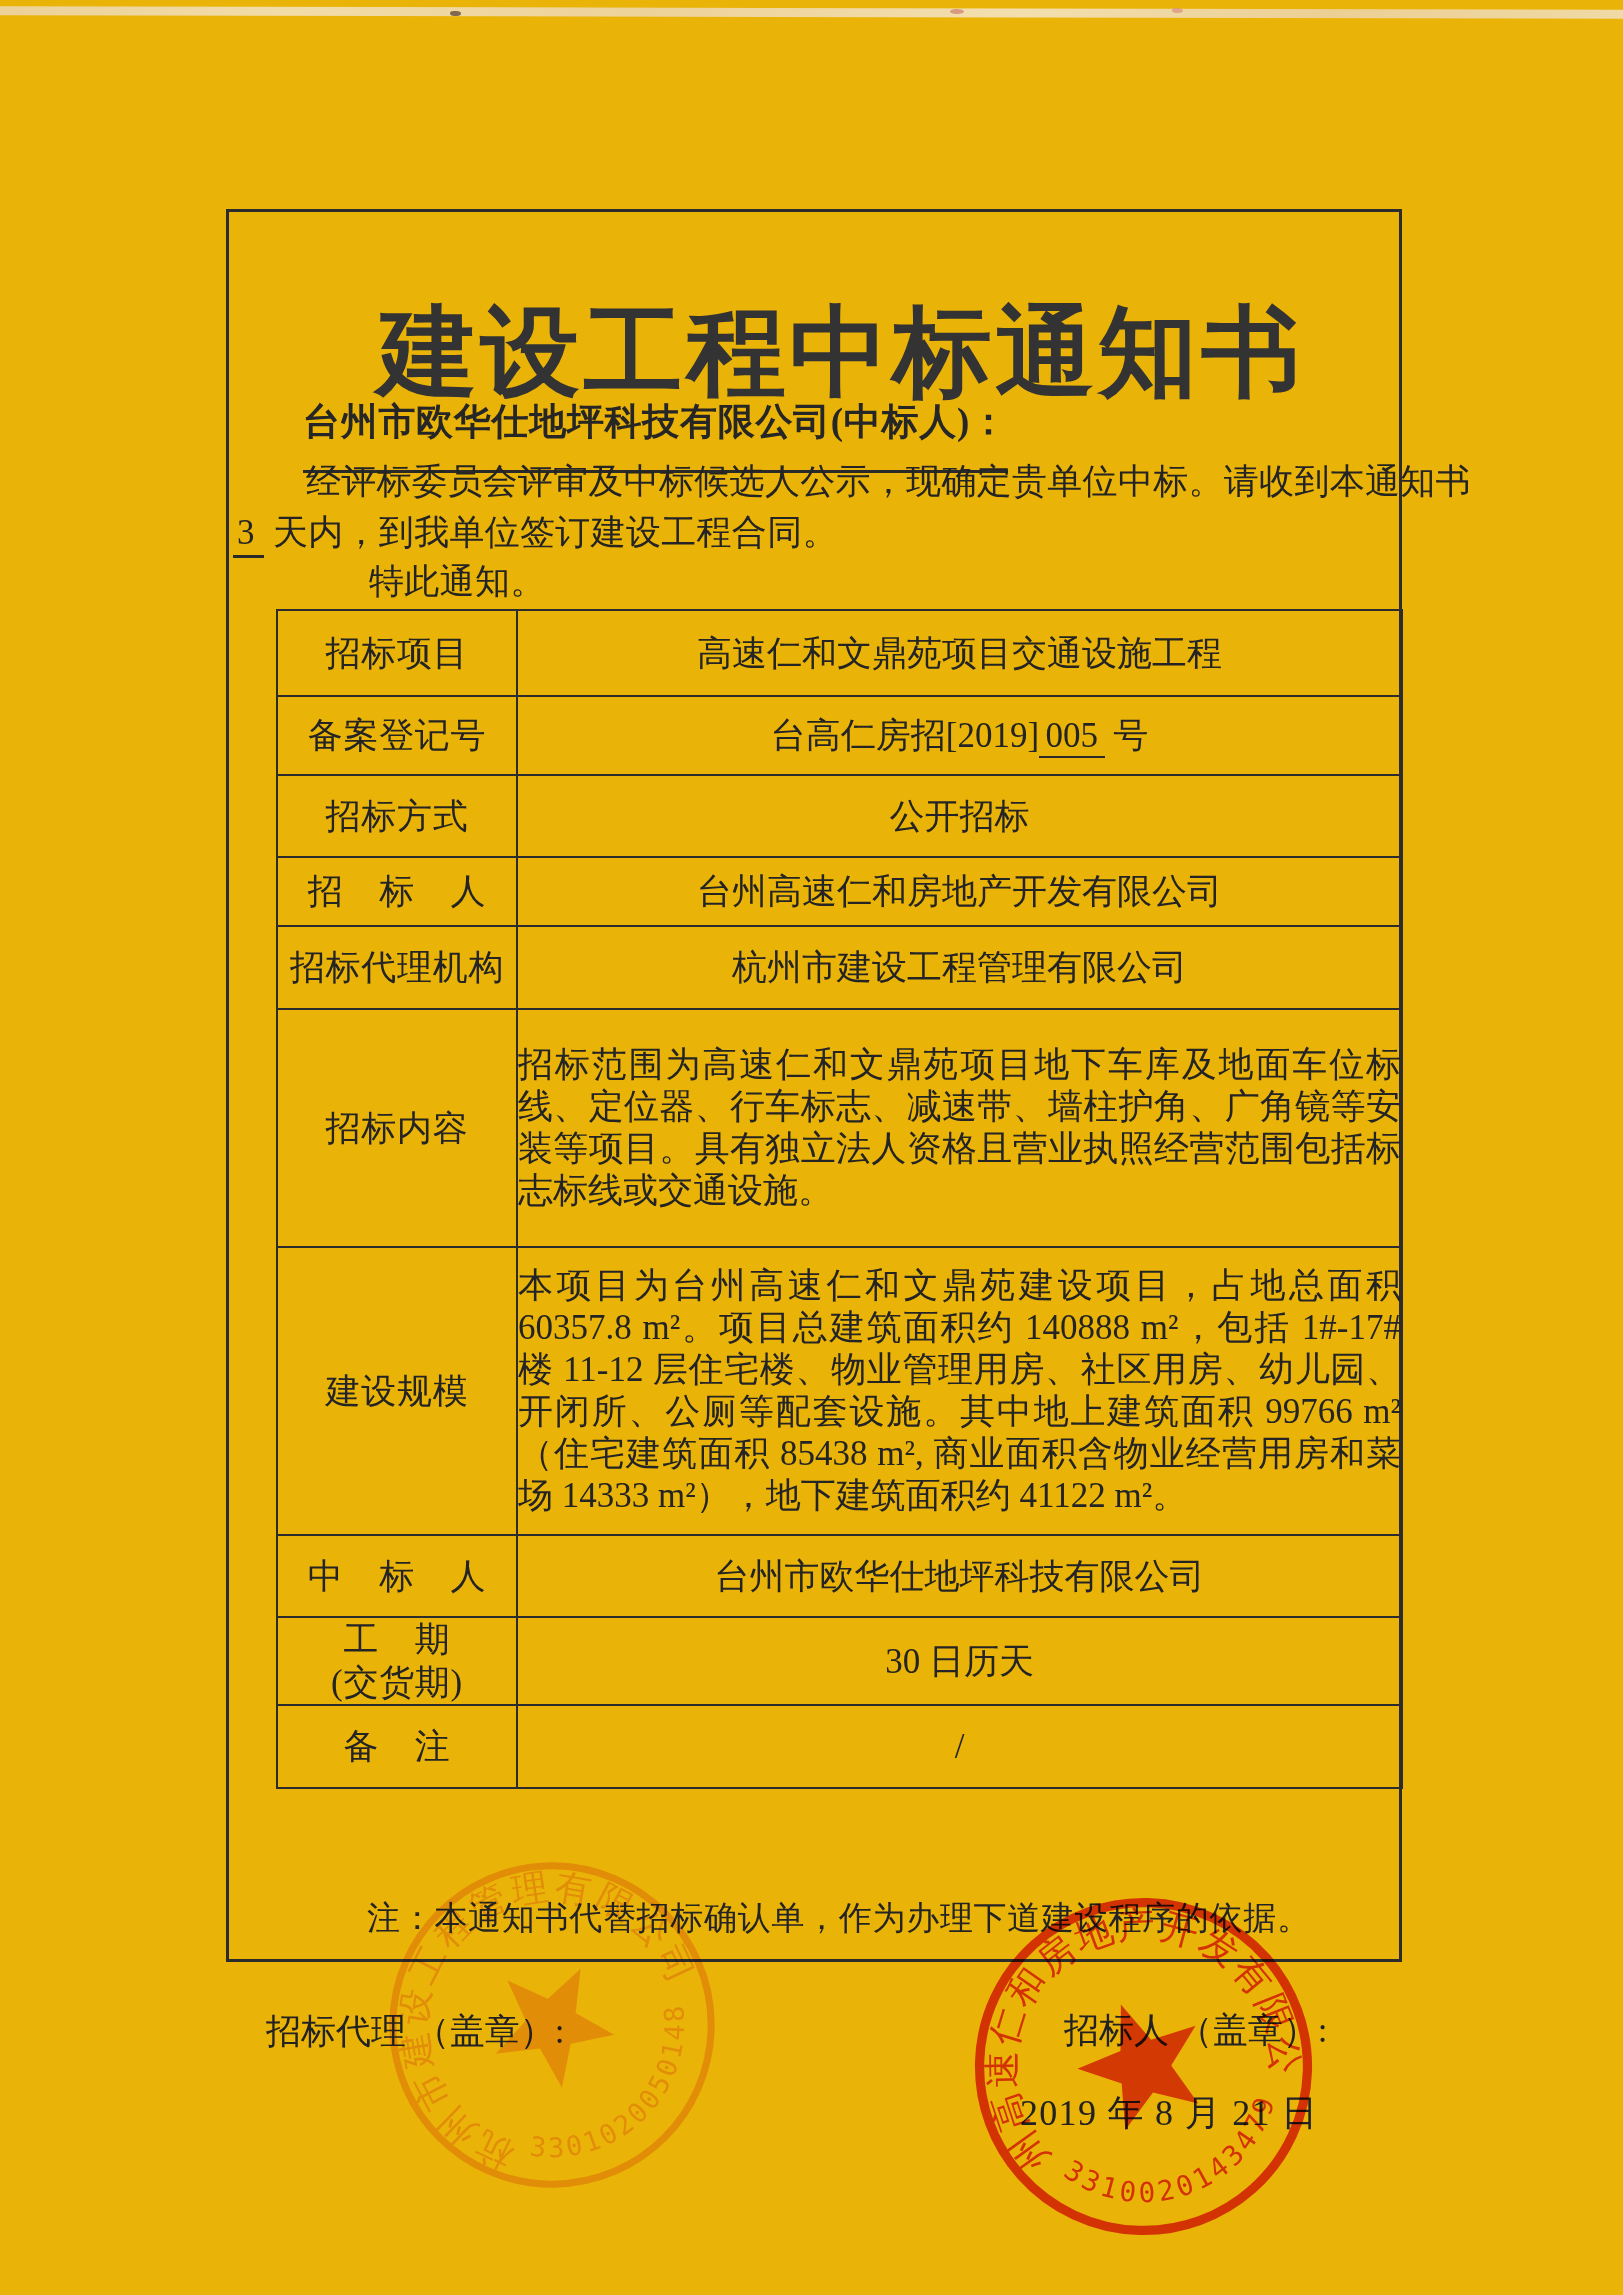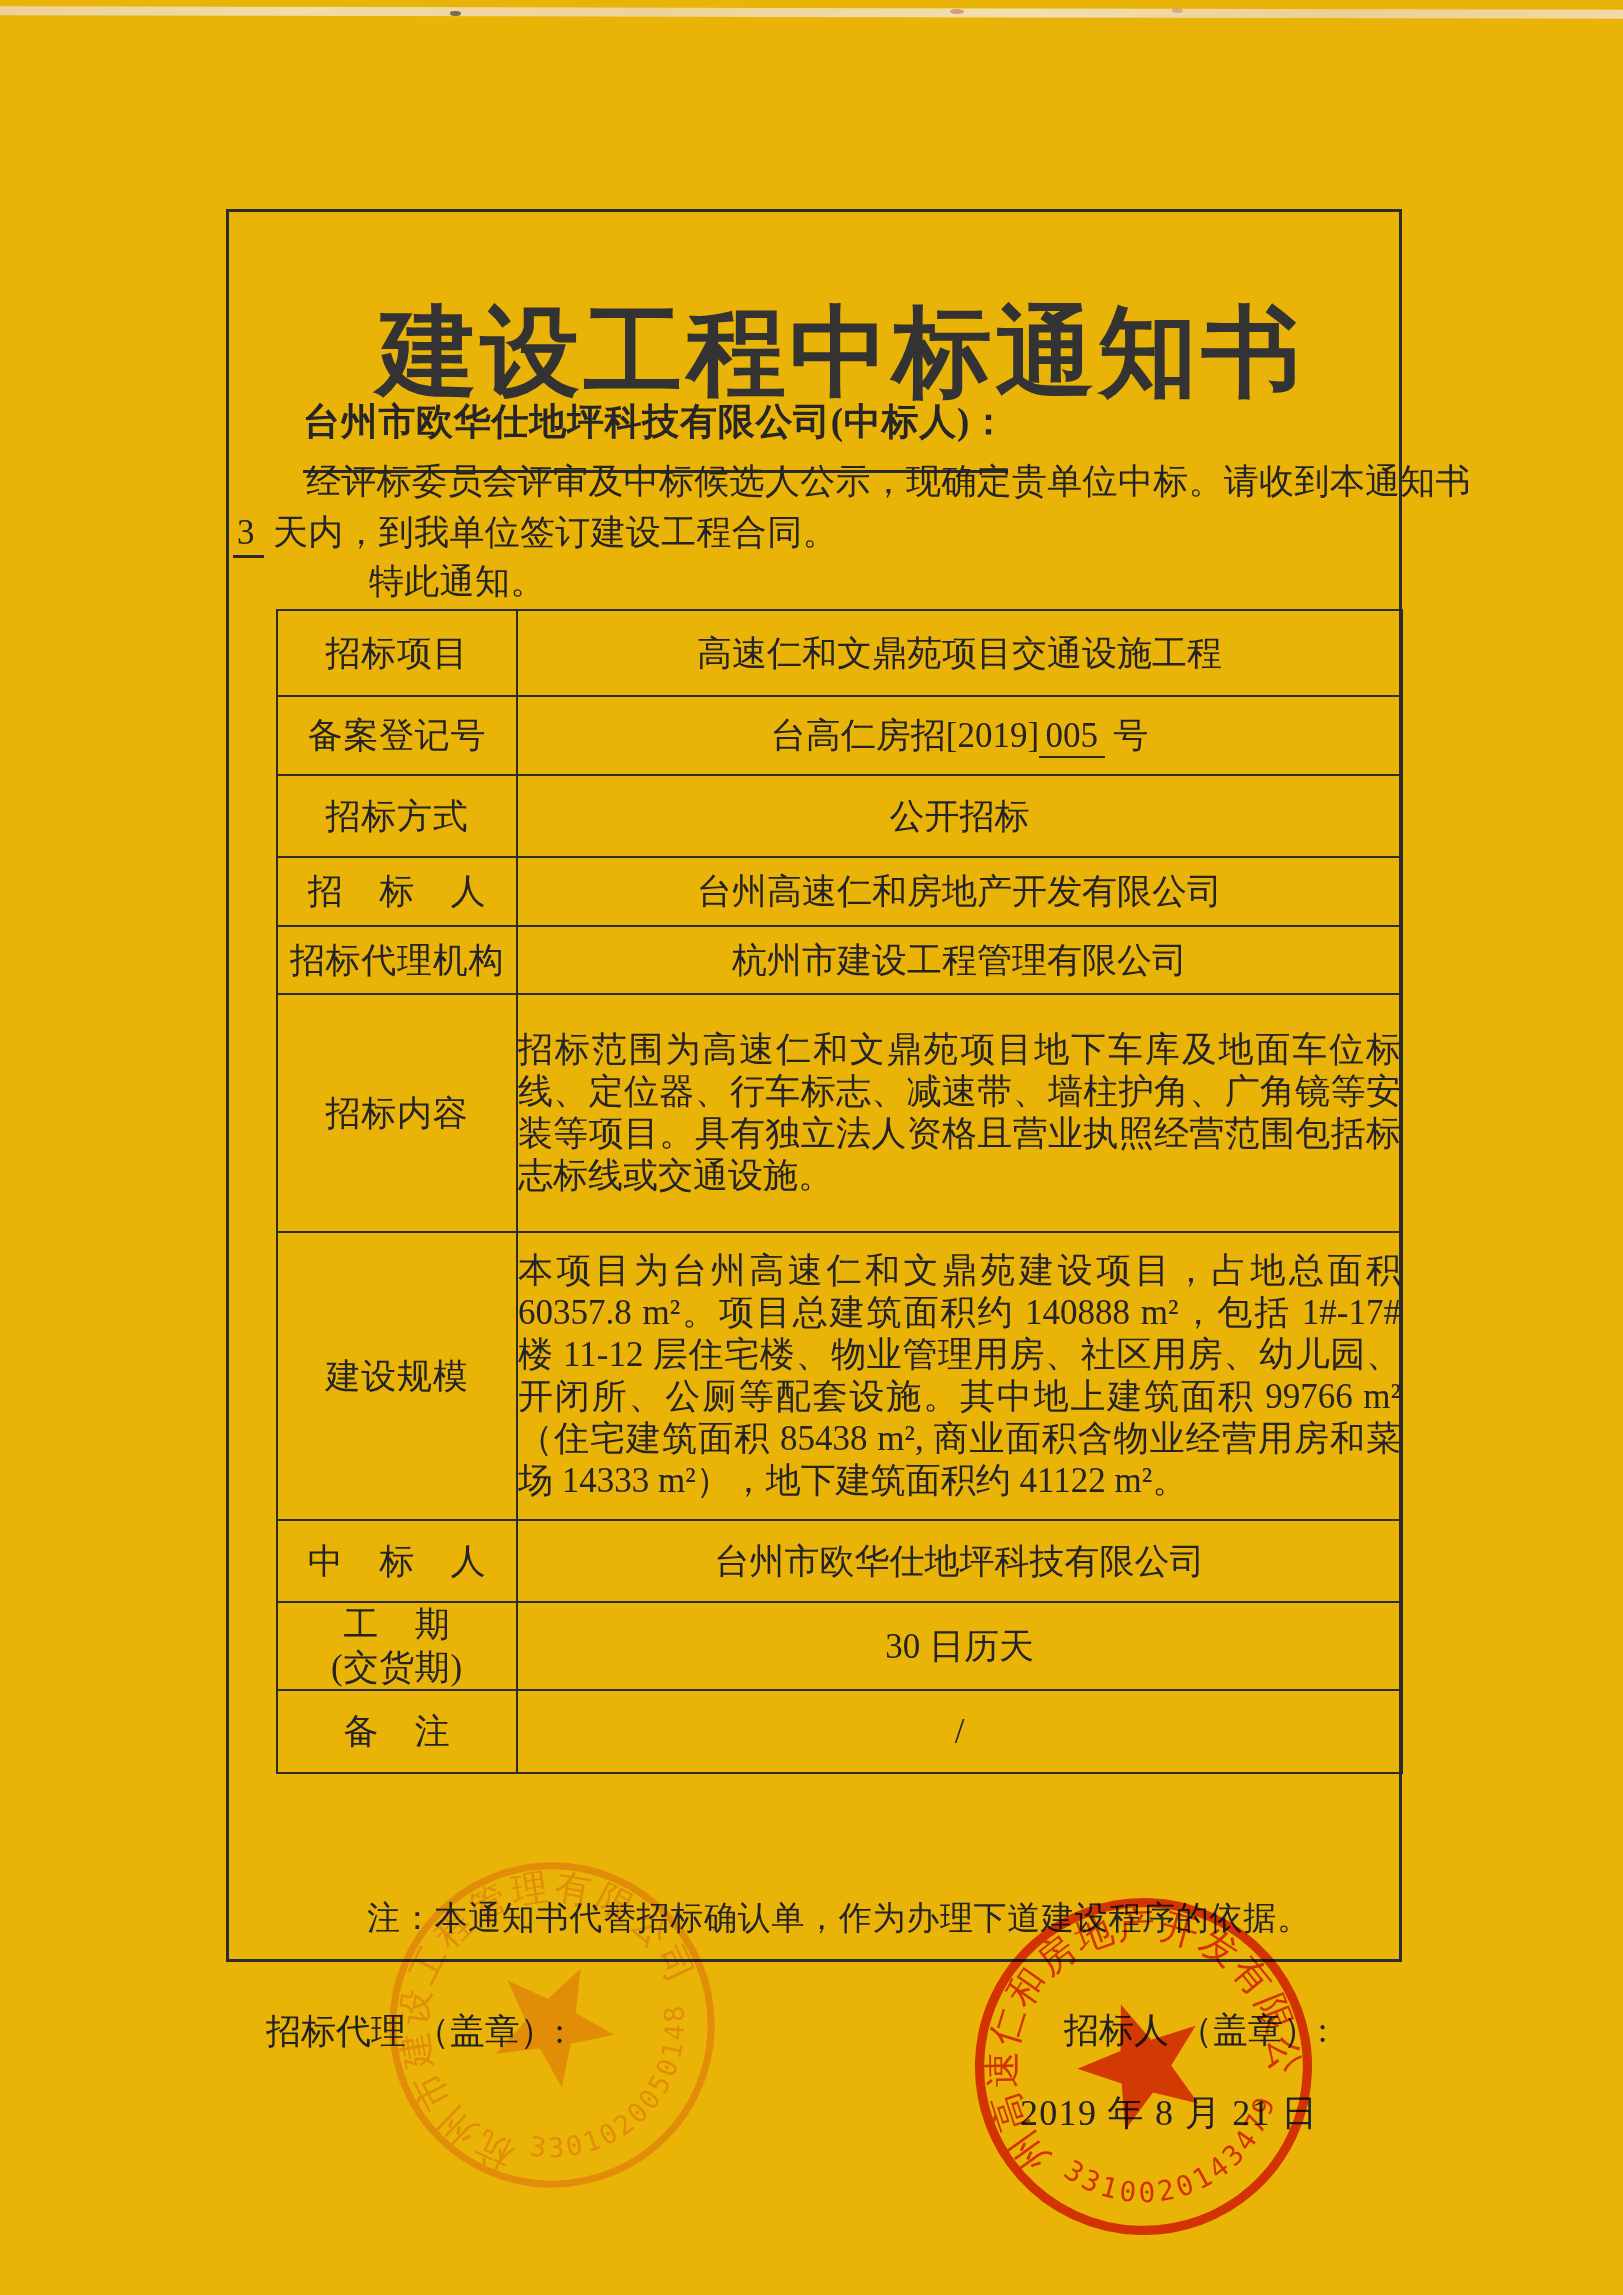--- a/index.html
+++ b/index.html
@@ -82,21 +82,21 @@
       <td class="val" colspan="3"><span>台高仁房招[2019]</span><span class="u005">005</span> <span>号</span></td>
     </tr>
     <tr style="height:82px">
       <td class="lbl">招标方式</td>
       <td class="val" colspan="3">公开招标</td>
     </tr>
     <tr style="height:69px">
       <td class="lbl">招　标　人</td>
       <td class="val" colspan="3">台州高速仁和房地产开发有限公司</td>
     </tr>
-    <tr style="height:68px">
+    <tr style="height:83px">
       <td class="lbl">招标代理机构</td>
       <td class="val" colspan="3">杭州市建设工程管理有限公司</td>
     </tr>
     <tr style="height:238px">
       <td class="lbl">招标内容</td>
       <td class="longtext" colspan="3">招标范围为高速仁和文鼎苑项目地下车库及地面车位标线、定位器、行车标志、减速带、墙柱护角、广角镜等安装等项目。具有独立法人资格且营业执照经营范围包括标志标线或交通设施。</td>
     </tr>
     <tr style="height:288px">
       <td class="lbl">建设规模</td>
       <td class="longtext" colspan="3">本项目为台州高速仁和文鼎苑建设项目，占地总面积 60357.8 m²。项目总建筑面积约 140888 m²，包括 1#-17#楼 11-12 层住宅楼、物业管理用房、社区用房、幼儿园、开闭所、公厕等配套设施。其中地上建筑面积 99766 m²（住宅建筑面积 85438 m², 商业面积含物业经营用房和菜场 14333 m²），地下建筑面积约 41122 m²。</td>

